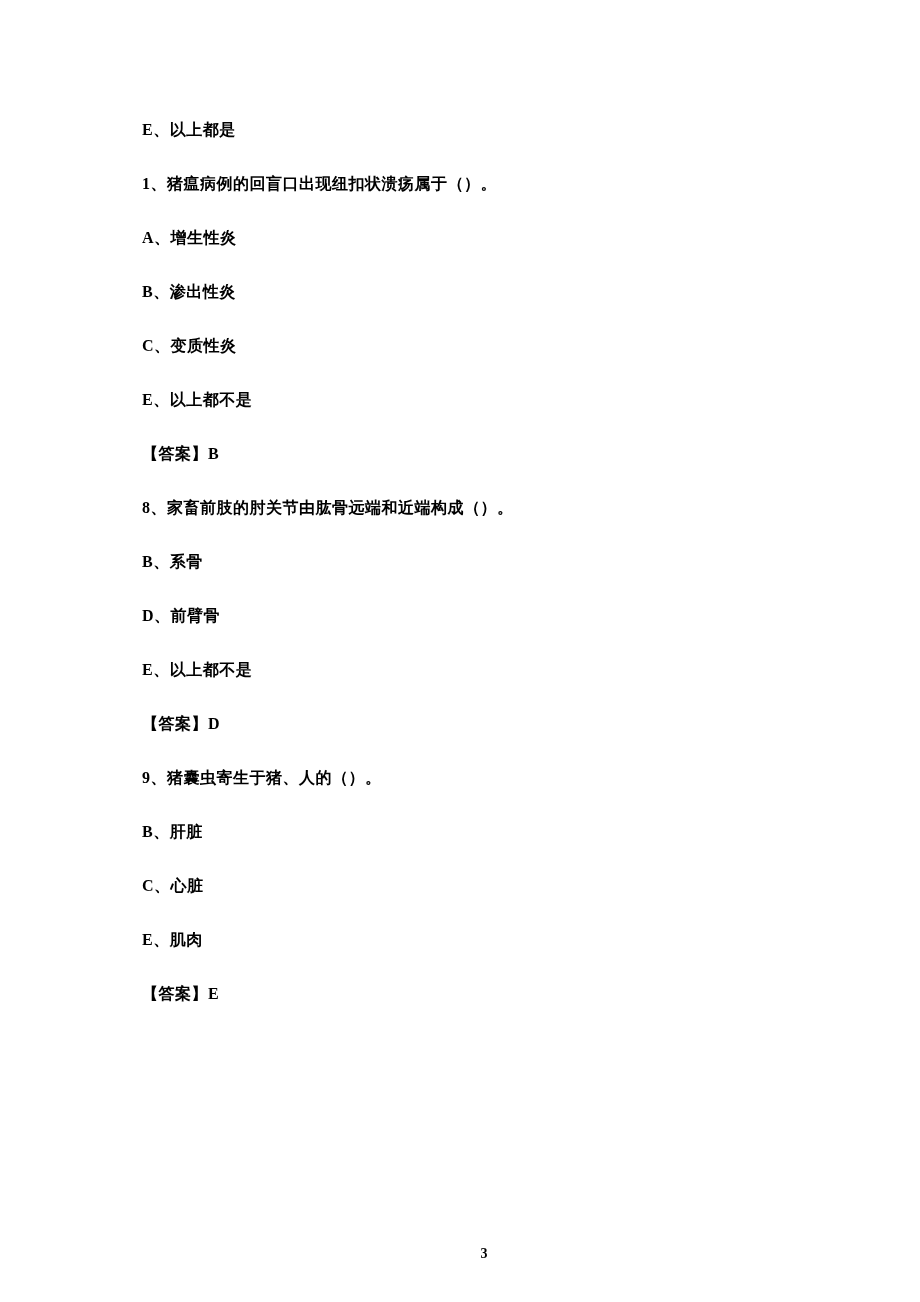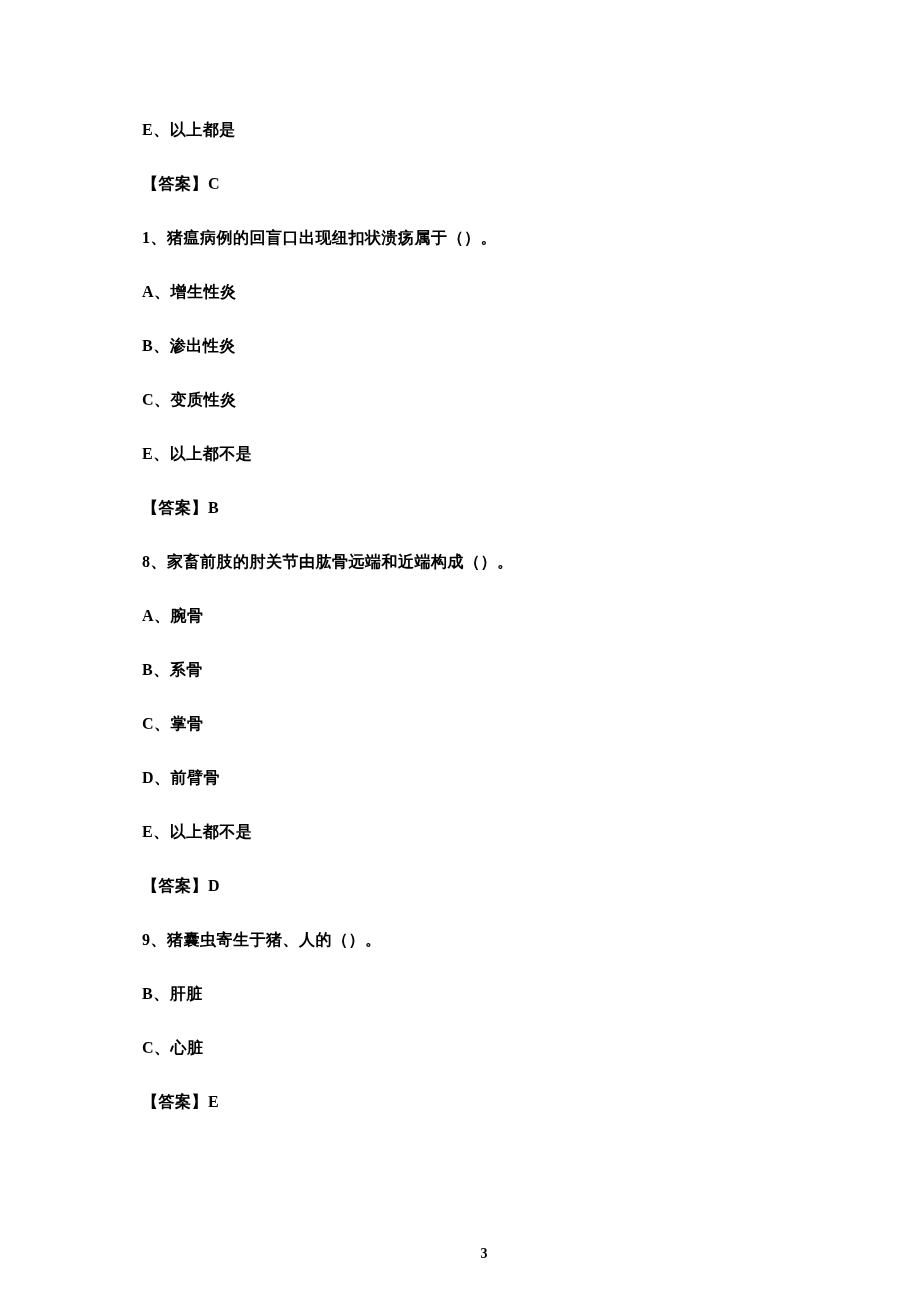--- a/index.html
+++ b/index.html
@@ -28,34 +28,32 @@
     text-align: center;
     font-size: 14px;
     font-family: "SimSun", serif;
   }
 </style>
 </head>
 <body>
 
 <div class="page">
   <div class="line">E、以上都是</div>
-  <div class="line">【答案】C</div>
   <div class="line">1、猪瘟病例的回盲口出现纽扣状溃疡属于（）。</div>
   <div class="line">A、增生性炎</div>
   <div class="line">B、渗出性炎</div>
   <div class="line">C、变质性炎</div>
   <div class="line">E、以上都不是</div>
   <div class="line">【答案】B</div>
   <div class="line">8、家畜前肢的肘关节由肱骨远端和近端构成（）。</div>
-  <div class="line">A、腕骨</div>
   <div class="line">B、系骨</div>
-  <div class="line">C、掌骨</div>
   <div class="line">D、前臂骨</div>
   <div class="line">E、以上都不是</div>
   <div class="line">【答案】D</div>
   <div class="line">9、猪囊虫寄生于猪、人的（）。</div>
   <div class="line">B、肝脏</div>
   <div class="line">C、心脏</div>
+  <div class="line">E、肌肉</div>
   <div class="line">【答案】E</div>
 
 </div>
 
 <div class="page-number">3</div>
 
 </body></html>

